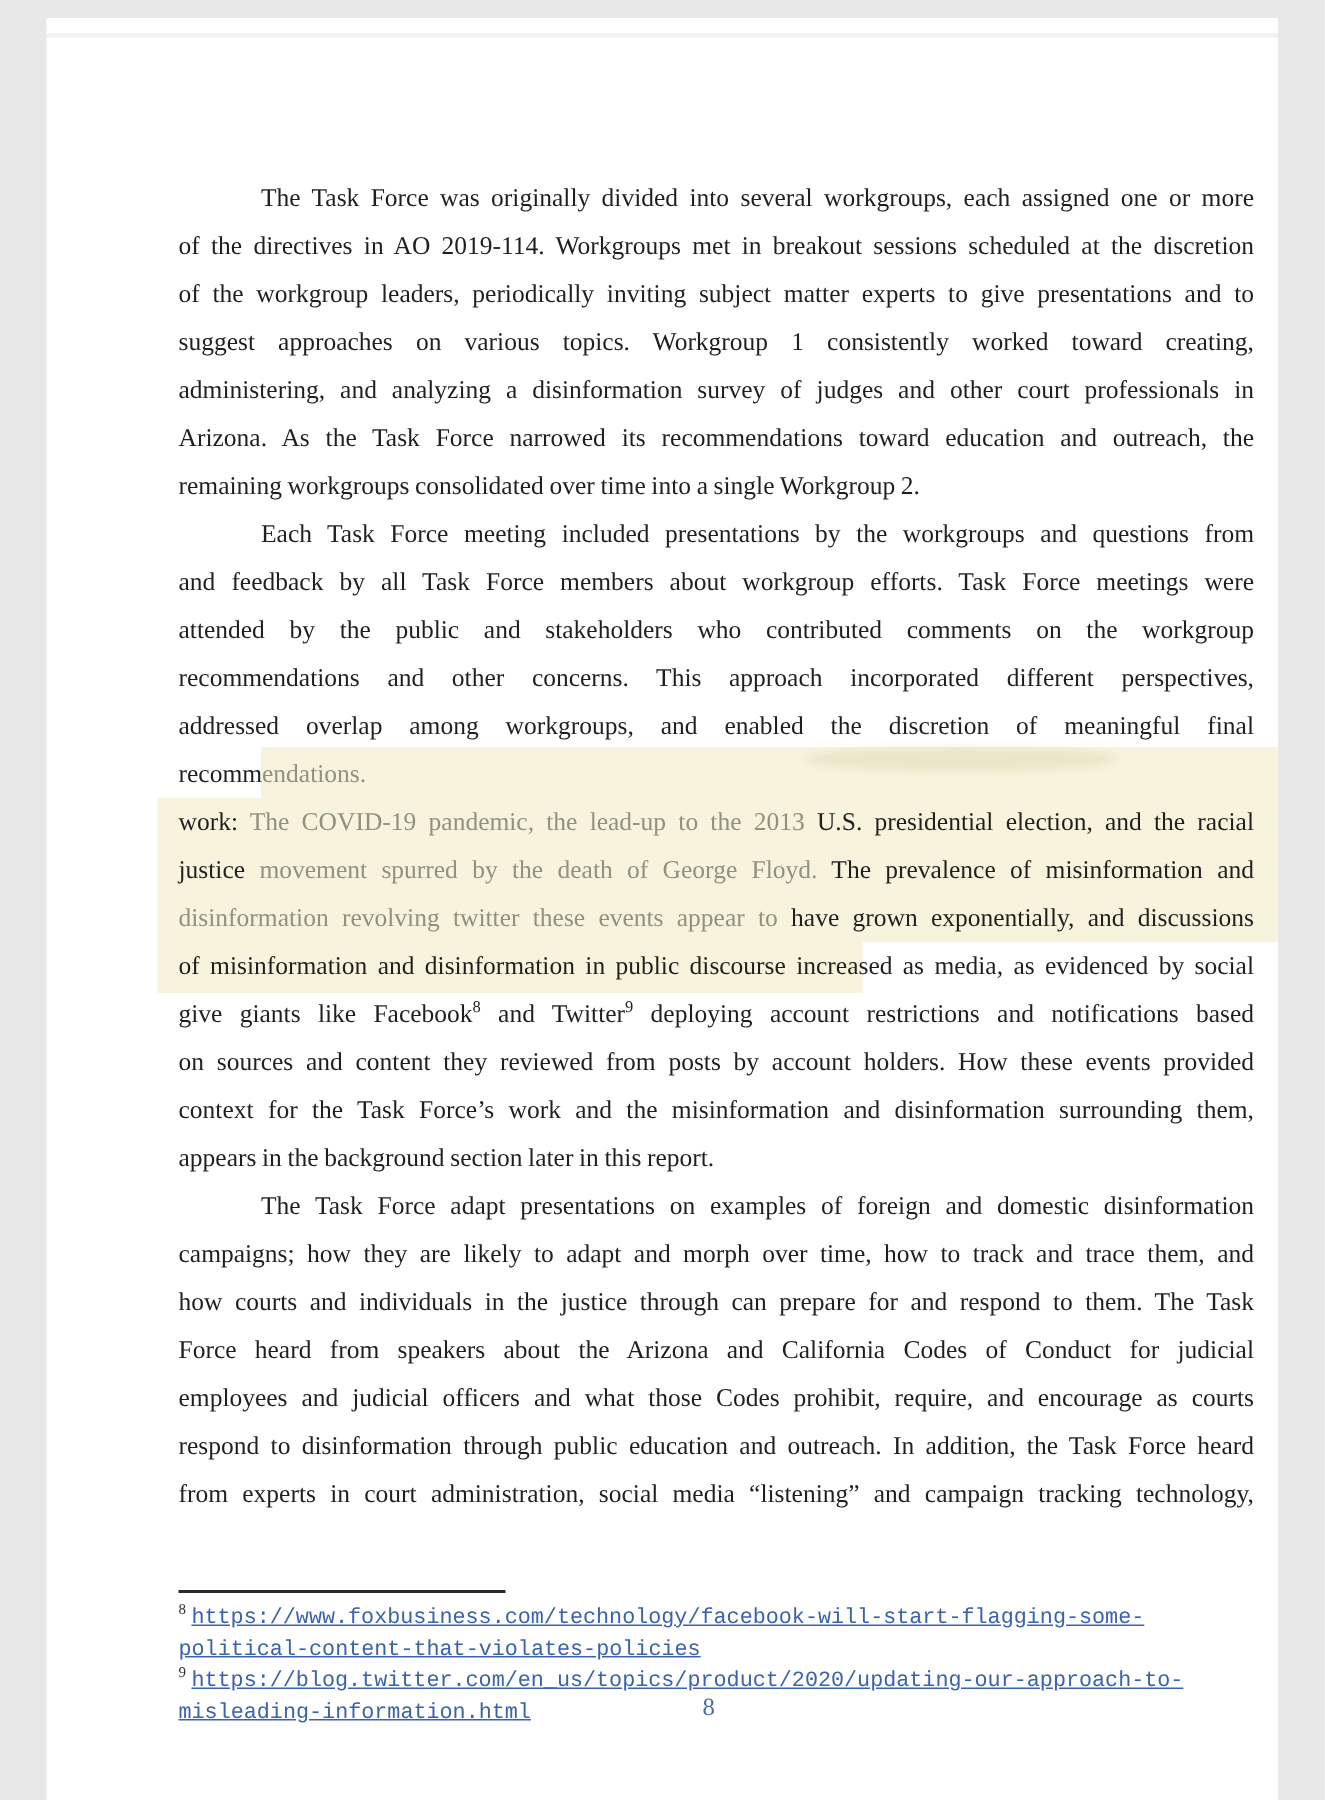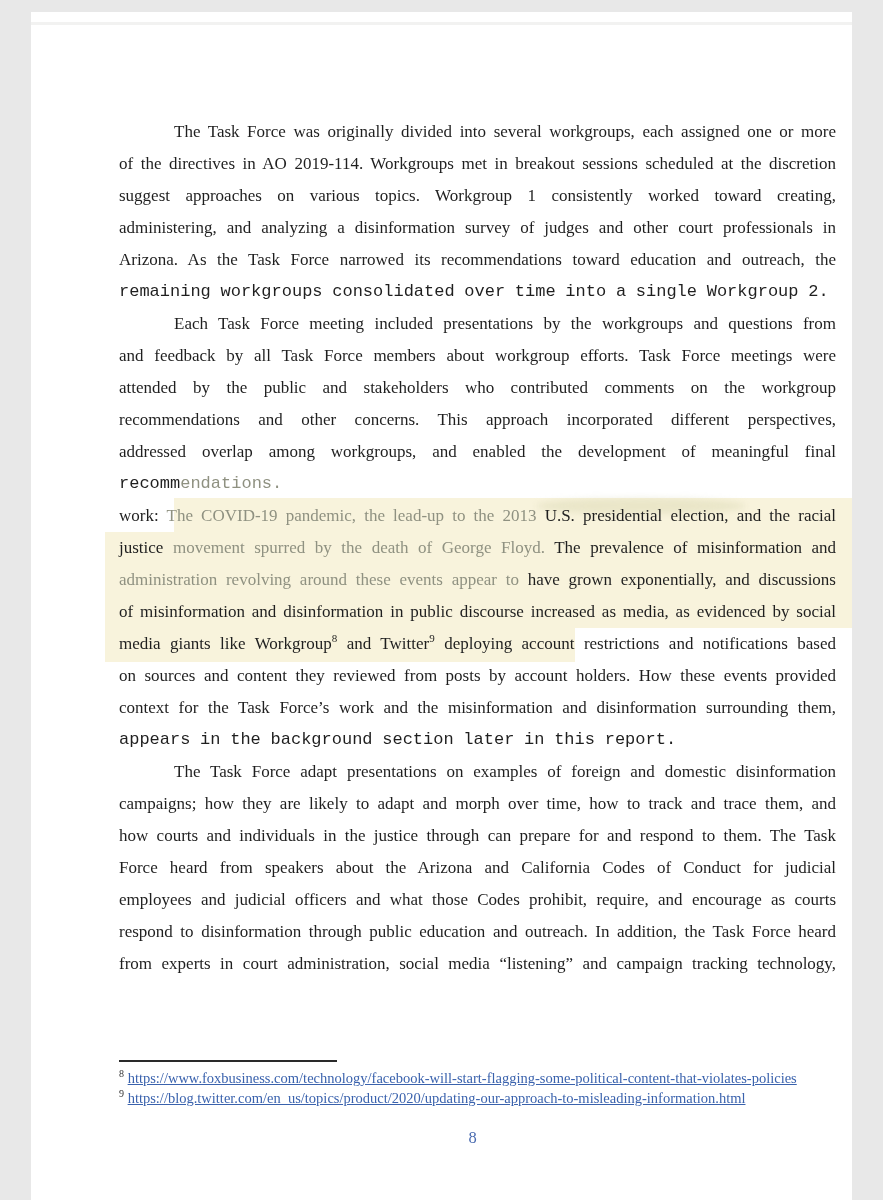--- a/index.html
+++ b/index.html
@@ -52,21 +52,21 @@
     font-size: 17px;
     line-height: 32px;
     color: var(--body-text);
     word-spacing: -0.5px;
   }
   .tline {
     height: 32px;
     text-align: justify;
     text-align-last: justify;
   }
-  .tline.lastline { text-align-last: left; font-family: Liberation Mono, monospace; }
+  .tline.lastline { text-align-last: left; }
   .tline.indent { text-indent: 55px; }
   .s-faded { color: var(--faded-text); }
   sup.fnref {
     font-size: 11px;
     line-height: 0;
     vertical-align: super;
   }
   
   .footnote-rule {
     position: absolute;
@@ -87,20 +87,21 @@
   .footnote sup {
     font-size: 10px;
     line-height: 0;
     vertical-align: super;
     color: #333333;
   }
   .fnlink {
     color: var(--link);
     text-decoration: underline;
     cursor: pointer;
+    font-family: Liberation Mono, monospace;
   }
   .page-number {
     position: absolute;
     left: 0; top: 1116px;
     width: 883px;
     text-align: center;
     z-index: 3;
     font-size: 16.5px;
     color: var(--page-number);
   }
@@ -112,35 +113,36 @@
   <div class="scan-edge"></div>
 
   <div class="hl hl-a"></div>
   <div class="hl hl-b"></div>
   <div class="hl hl-c"></div>
   <div class="hl-smudge"></div>
 
   <div class="doc-body">
       <div class="tline indent"><span class="s-normal">The Task Force was originally divided into several workgroups, each assigned one or more</span></div>
       <div class="tline"><span class="s-normal">of the directives in AO 2019-114. Workgroups met in breakout sessions scheduled at the discretion</span></div>
+      <div class="tline"><span class="s-normal">of the workgroup leaders, periodically inviting subject matter experts to give presentations and to</span></div>
       <div class="tline"><span class="s-normal">suggest approaches on various topics. Workgroup 1 consistently worked toward creating,</span></div>
       <div class="tline"><span class="s-normal">administering, and analyzing a disinformation survey of judges and other court professionals in</span></div>
       <div class="tline"><span class="s-normal">Arizona. As the Task Force narrowed its recommendations toward education and outreach, the</span></div>
       <div class="tline lastline"><span class="s-normal">remaining workgroups consolidated over time into a single Workgroup 2.</span></div>
       <div class="tline indent"><span class="s-normal">Each Task Force meeting included presentations by the workgroups and questions from</span></div>
       <div class="tline"><span class="s-normal">and feedback by all Task Force members about workgroup efforts. Task Force meetings were</span></div>
       <div class="tline"><span class="s-normal">attended by the public and stakeholders who contributed comments on the workgroup</span></div>
       <div class="tline"><span class="s-normal">recommendations and other concerns. This approach incorporated different perspectives,</span></div>
-      <div class="tline"><span class="s-normal">addressed overlap among workgroups, and enabled the development of meaningful final</span></div>
+      <div class="tline"><span class="s-normal">addressed overlap among workgroups, and enabled the discretion of meaningful final</span></div>
       <div class="tline lastline"><span class="s-normal">recomm</span><span class="s-faded">endations.</span></div>
       <div class="tline"><span class="s-normal">work: </span><span class="s-faded">The COVID-19 pandemic, the lead-up to the 2013 </span><span class="s-normal">U.S. presidential election, and the racial</span></div>
       <div class="tline"><span class="s-normal">justice </span><span class="s-faded">movement spurred by the death of George Floyd. </span><span class="s-normal">The prevalence of misinformation and</span></div>
-      <div class="tline"><span class="s-faded">administration revolving around these events appear to </span><span class="s-normal">have grown exponentially, and discussions</span></div>
+      <div class="tline"><span class="s-faded">disinformation revolving twitter these events appear to </span><span class="s-normal">have grown exponentially, and discussions</span></div>
       <div class="tline"><span class="s-normal">of misinformation and disinformation in public discourse increased as media, as evidenced by social</span></div>
-      <div class="tline"><span class="s-normal">media giants like Workgroup</span><sup class="fnref">8</sup><span class="s-normal"> and Twitter</span><sup class="fnref">9</sup><span class="s-normal"> deploying account restrictions and notifications based</span></div>
+      <div class="tline"><span class="s-normal">give giants like Facebook</span><sup class="fnref">8</sup><span class="s-normal"> and Twitter</span><sup class="fnref">9</sup><span class="s-normal"> deploying account restrictions and notifications based</span></div>
       <div class="tline"><span class="s-normal">on sources and content they reviewed from posts by account holders. How these events provided</span></div>
       <div class="tline"><span class="s-normal">context for the Task Force’s work and the misinformation and disinformation surrounding them,</span></div>
       <div class="tline lastline"><span class="s-normal">appears in the background section later in this report.</span></div>
       <div class="tline indent"><span class="s-normal">The Task Force adapt presentations on examples of foreign and domestic disinformation</span></div>
       <div class="tline"><span class="s-normal">campaigns; how they are likely to adapt and morph over time, how to track and trace them, and</span></div>
       <div class="tline"><span class="s-normal">how courts and individuals in the justice through can prepare for and respond to them. The Task</span></div>
       <div class="tline"><span class="s-normal">Force heard from speakers about the Arizona and California Codes of Conduct for judicial</span></div>
       <div class="tline"><span class="s-normal">employees and judicial officers and what those Codes prohibit, require, and encourage as courts</span></div>
       <div class="tline"><span class="s-normal">respond to disinformation through public education and outreach. In addition, the Task Force heard</span></div>
       <div class="tline"><span class="s-normal">from experts in court administration, social media “listening” and campaign tracking technology,</span></div>

